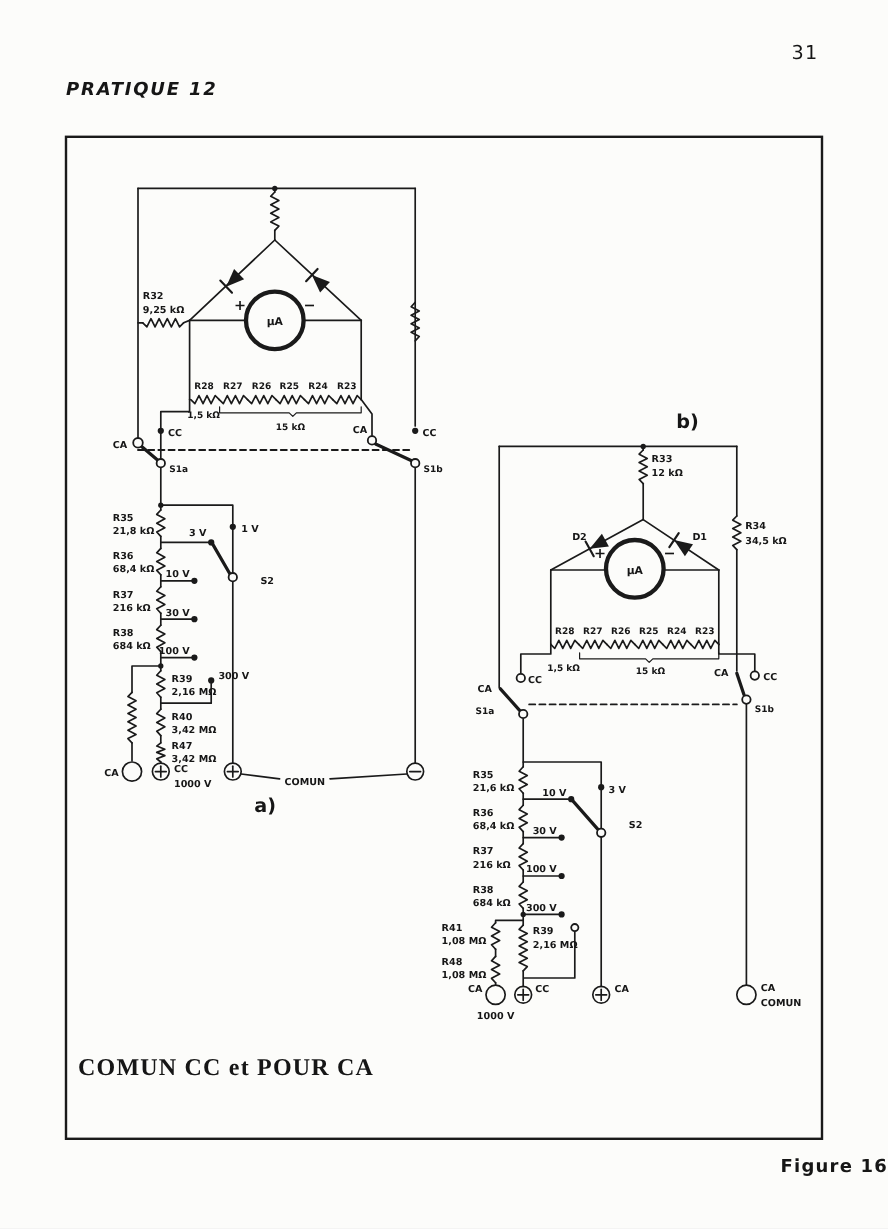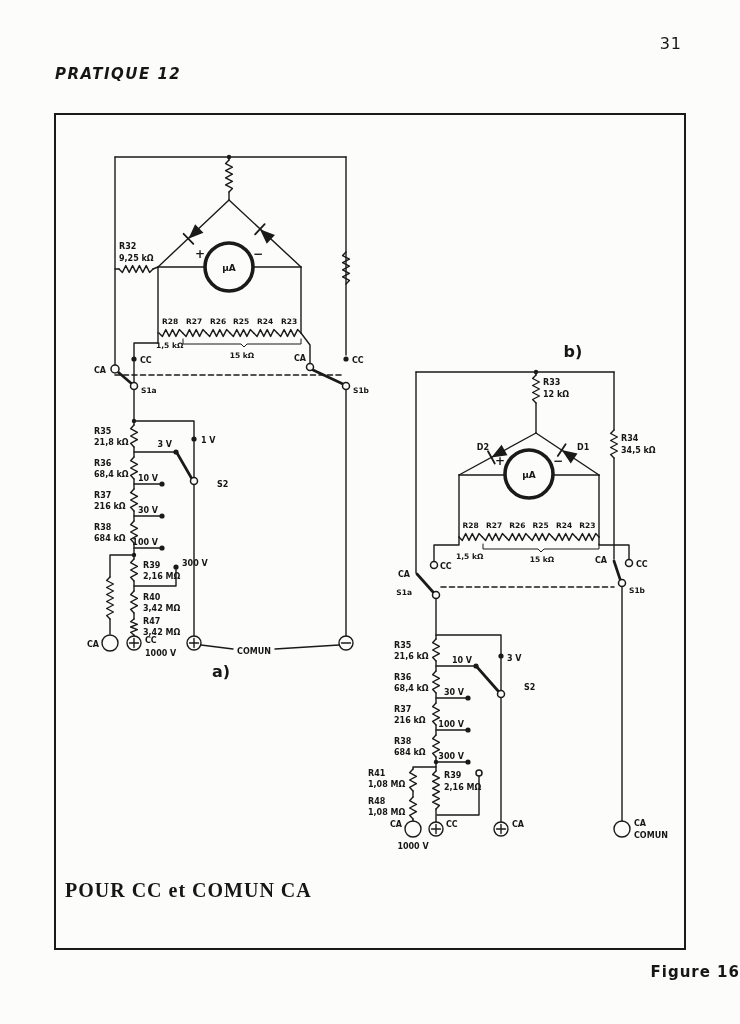--- a/index.html
+++ b/index.html
@@ -347,18 +347,18 @@
         <text x="346" y="712" text-anchor="end">CA</text>
         <text x="357" y="734" text-anchor="middle">1000 V</text>
         <text x="390" y="712">CC</text>
         <text x="456" y="712">CA</text>
         <text x="578" y="711">CA</text>
         <text x="578" y="723">COMUN</text>
       </g>
     </svg>
 
     <div id="title-block">
-      <div>POUR CC et COMUN CA</div>
+      <div>COMUN CC et POUR CA</div>
     </div>
   </div>
 
   <div id="caption">Figure 16</div>
 </div>
 
 </body></html>

